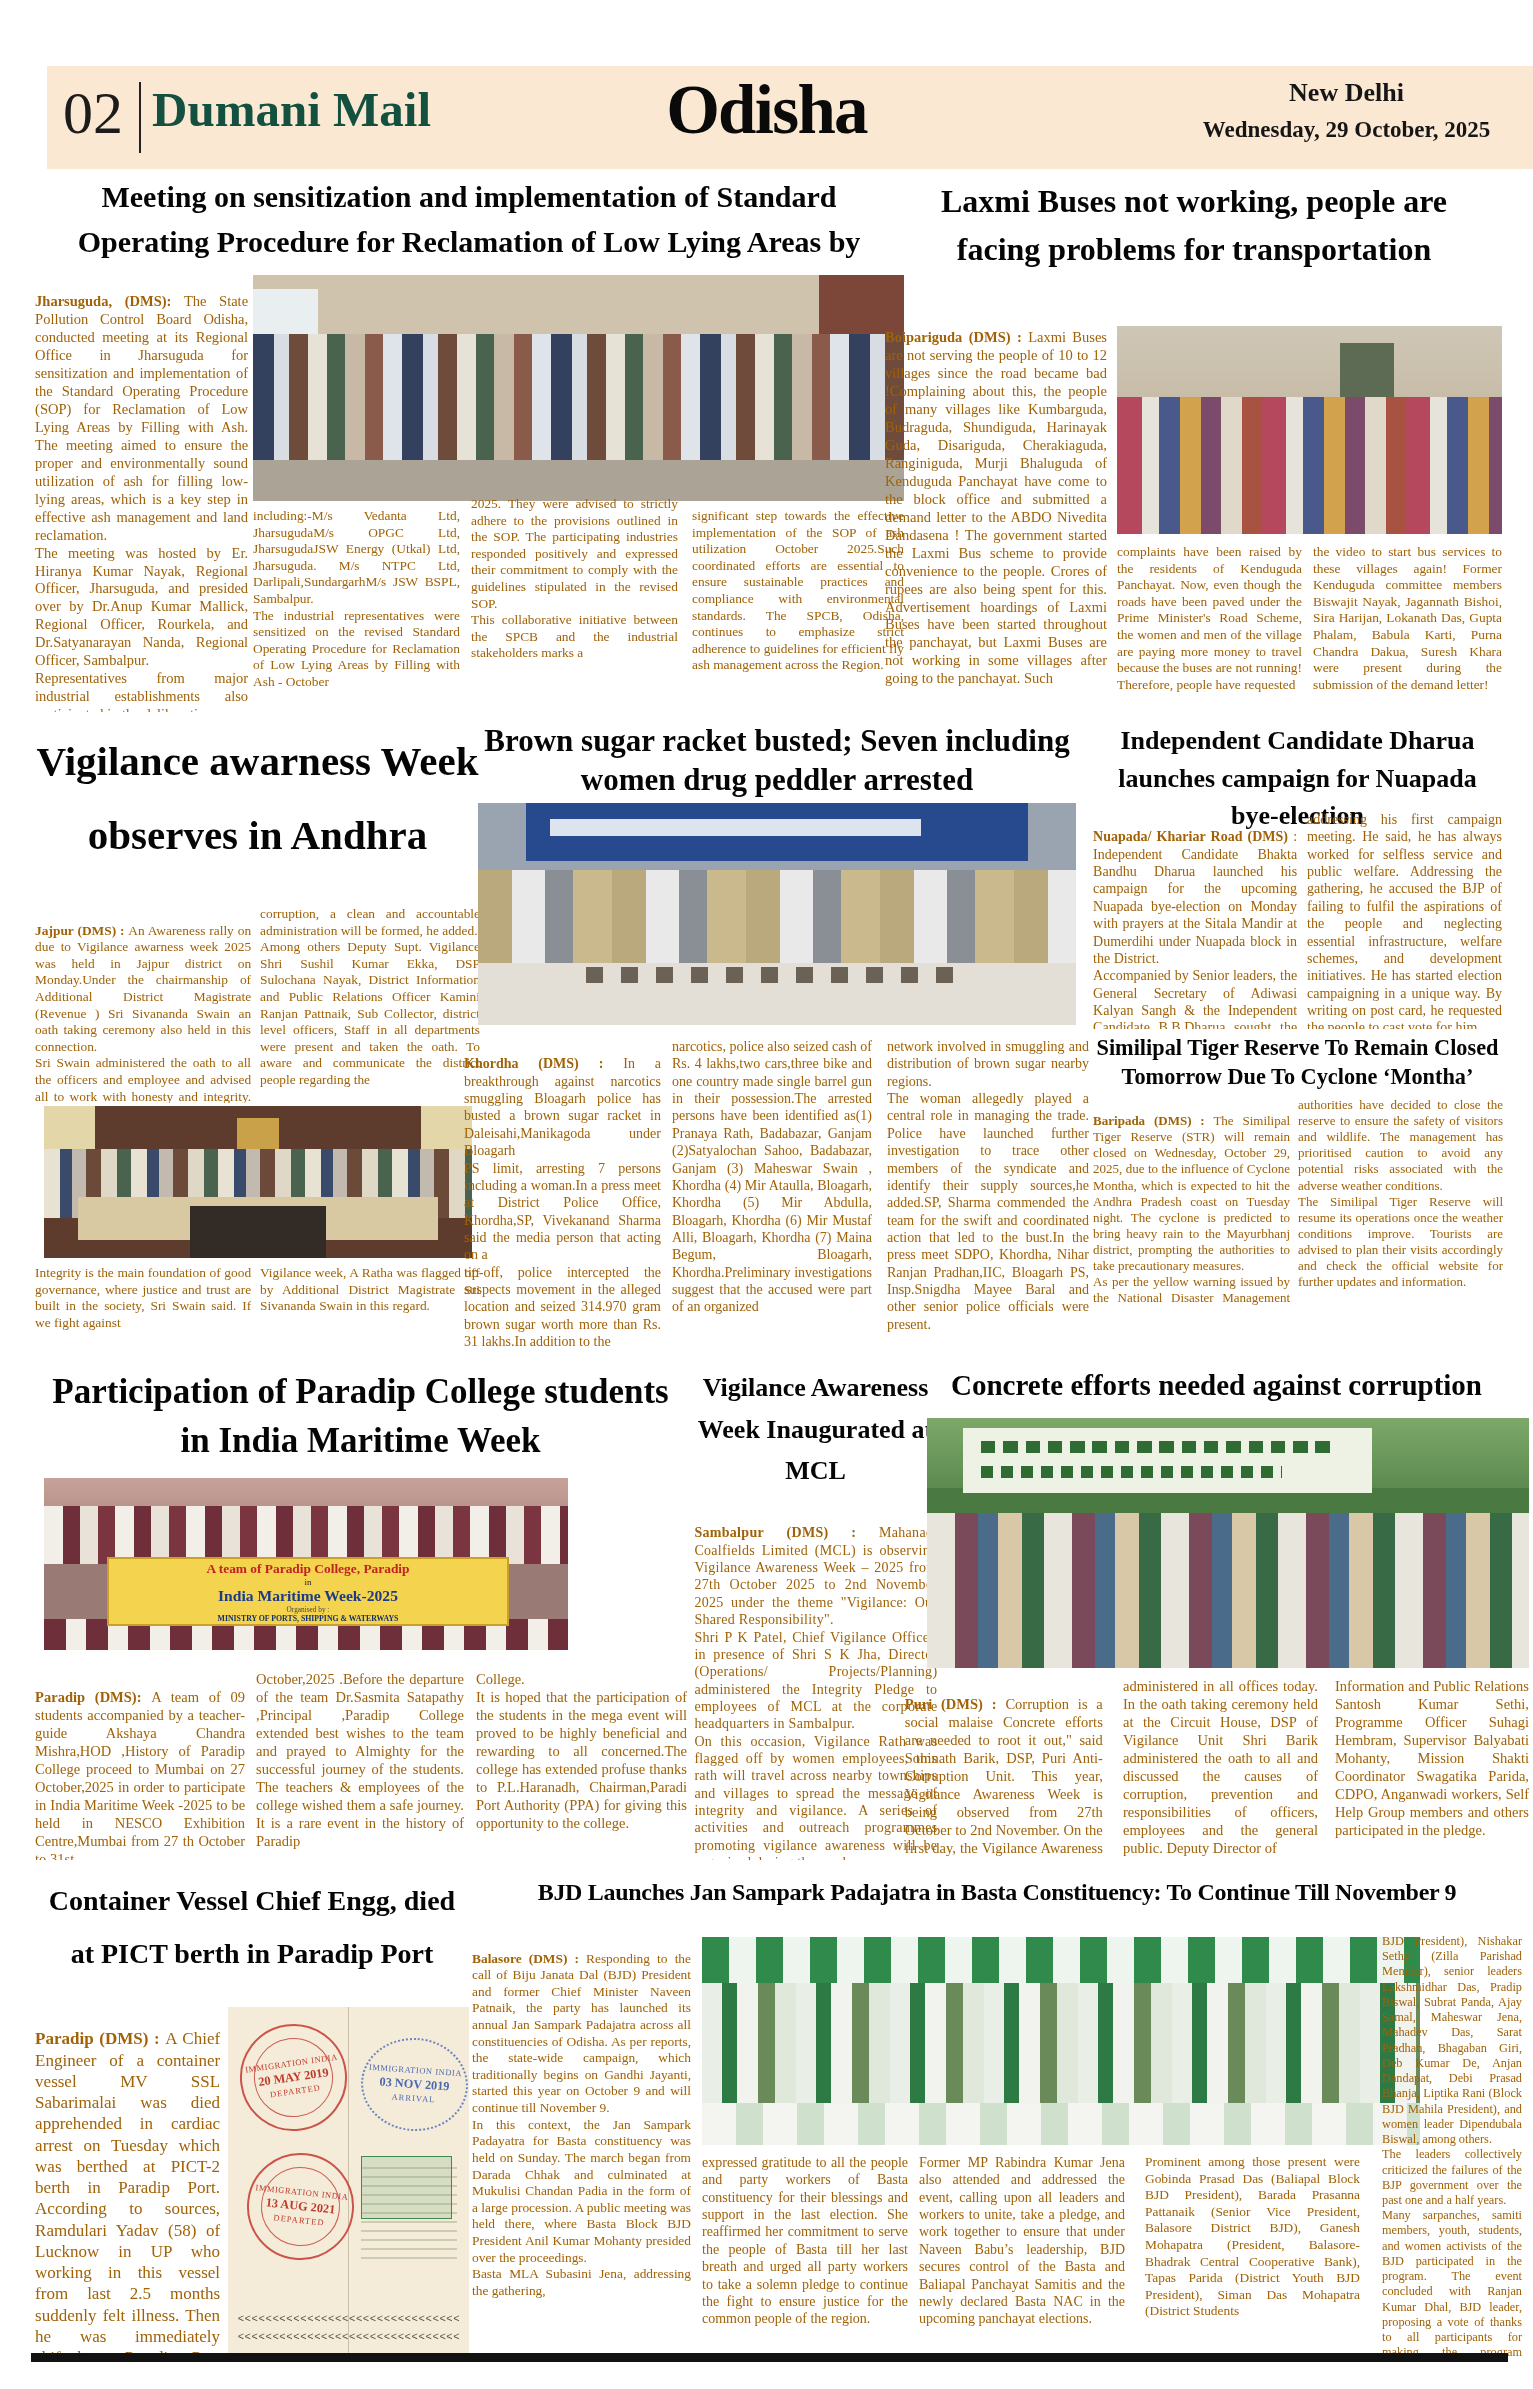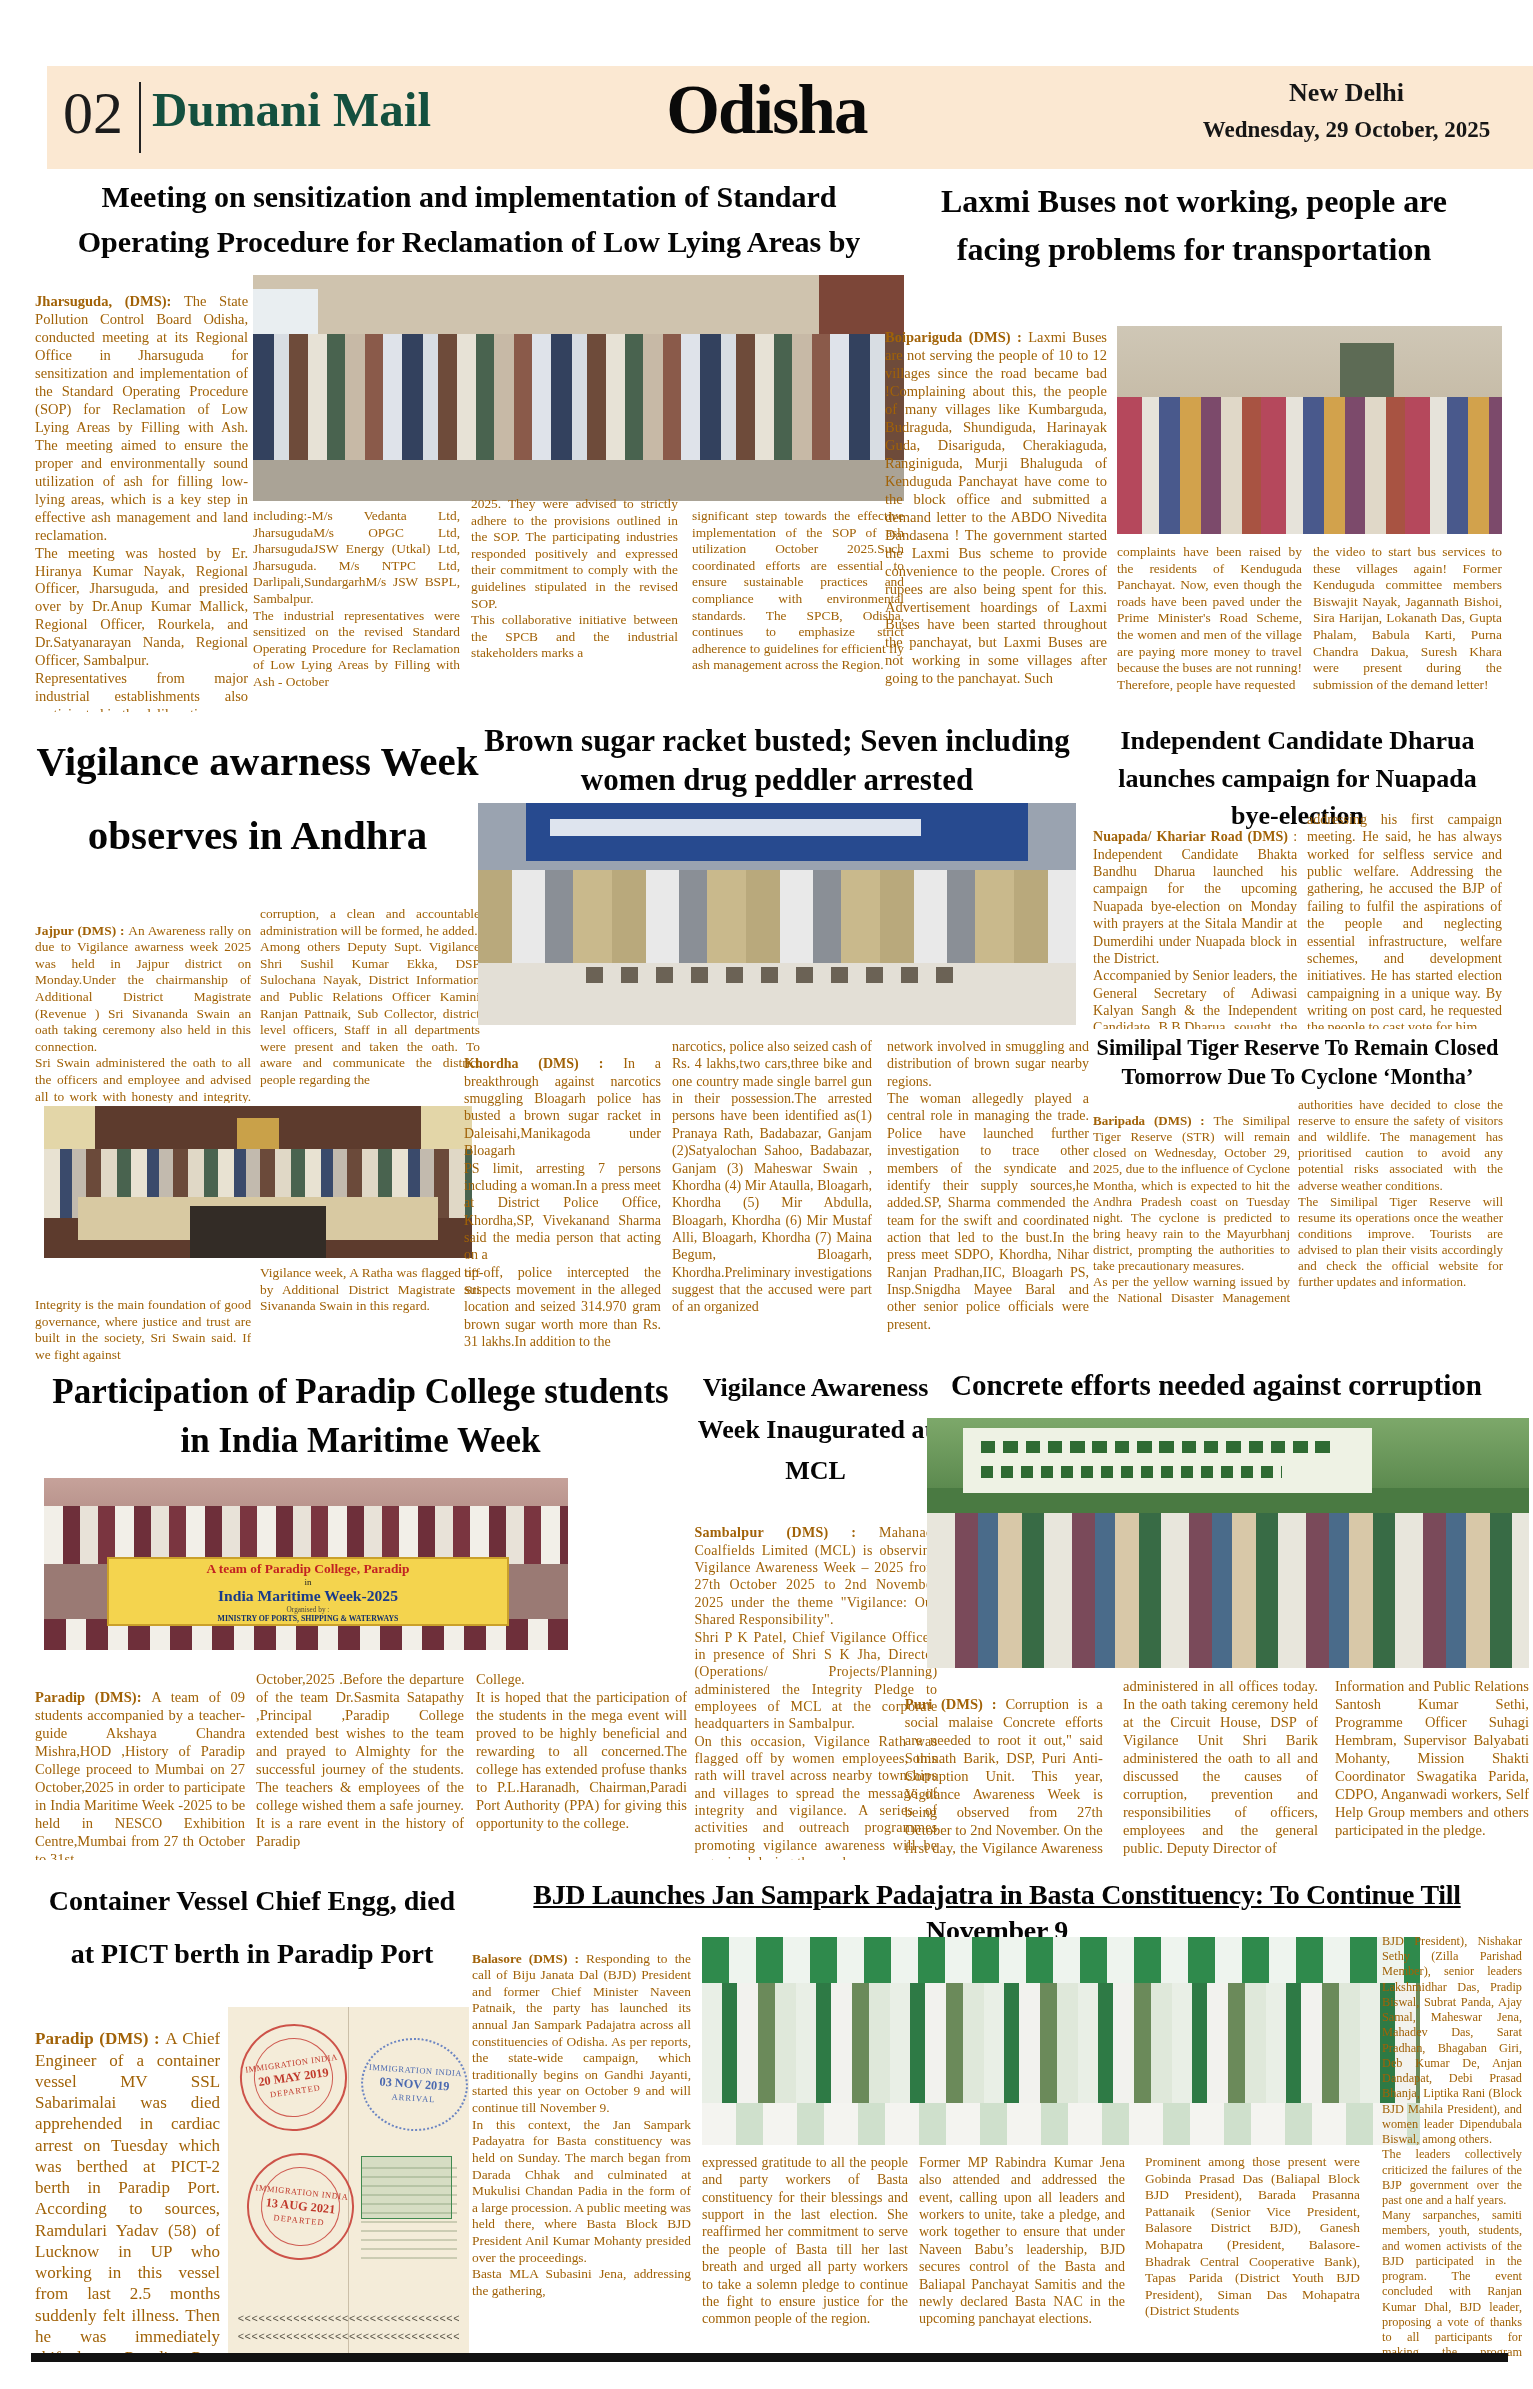--- a/index.html
+++ b/index.html
@@ -95,21 +95,21 @@
 Among others Deputy Supt. Vigilance Shri Sushil Kumar Ekka, DSP Sulochana Nayak, District Information and Public Relations Officer Kamini Ranjan Pattnaik, Sub Collector, district level officers, Staff in  all departments were present and taken the oath. To aware and communicate  the district people regarding the</span></div>
     <div class="photo" style="left:10px;top:384px;width:428px;height:152px;">
       <div class="ph" style="inset:0;background:#5d3b2d;"></div>
       <div class="ph" style="left:0;top:0;width:12%;height:55%;background:#e3d6a8;"></div>
       <div class="ph" style="left:88%;top:0;width:12%;height:55%;background:#e3d6a8;"></div>
       <div class="ph" style="left:45%;top:8%;width:10%;height:48%;background:#c9a149;"></div>
       <div class="ph" style="left:0;top:28%;width:100%;height:46%;background:repeating-linear-gradient(90deg,#e8e2d2 0 15.6px,#3a4a6b 15.6px 28px,#c2baae 28px 42px,#6b4a3a 42px 57px,#e0d8c6 57px 73px,#49634f 73px 87px);"></div>
       <div class="ph" style="left:8%;top:60%;width:84%;height:28%;background:#d8c9a2;"></div>
       <div class="ph" style="left:34%;top:66%;width:32%;height:34%;background:#332c26;"></div>
     </div>
-    <div class="col t24" style="left:1.1px;top:543px;width:216px;height:78px;margin-top:32px;"><span>Integrity is the main foundation of good governance, where  justice and trust are built in the society, Sri Swain said. If we fight against</span></div>
+    <div class="col t24" style="left:1.1px;top:543px;width:216px;height:78px;"><span>Integrity is the main foundation of good governance, where  justice and trust are built in the society, Sri Swain said. If we fight against</span></div>
     <div class="col t24" style="left:226px;top:543px;width:220px;height:78px;"><span>Vigilance week, A Ratha  was flagged off by Additional District Magistrate Sri Sivananda Swain in this regard.</span></div>
   </section>
 
   <section class="abs" style="left:464px;top:722px;width:626px;height:631px;">
     <h2 class="hl" style="left:0;top:0;width:626px;font-size:31px;line-height:1.25;">Brown sugar racket busted; Seven including women drug peddler arrested</h2>
     <div class="photo" style="left:14px;top:81px;width:598px;height:222px;">
       <div class="ph" style="inset:0;background:#9aa3b0;"></div>
       <div class="ph" style="left:8%;top:0;width:84%;height:26%;background:#274a8f;"></div>
       <div class="ph" style="left:12%;top:7%;width:62%;height:8%;background:rgba(255,255,255,.85);"></div>
       <div class="ph" style="left:0;top:30%;width:100%;height:44%;background:repeating-linear-gradient(90deg,#b9a97c 0 34px,#e9e9e9 34px 67px,#8a8f96 67px 95px,#c9b98c 95px 134px);"></div>
@@ -215,21 +215,21 @@
         <div class="s-date">13 AUG 2021</div>
         <div class="s-bot">DEPARTED</div>
       </div>
       <div class="ph" style="left:55%;top:43%;width:89px;height:61px;border:1.7px solid #3f8a4f;background:rgba(110,170,120,.22);"></div>
       <div class="mrz" style="left:4%;top:88%;width:92%;">&lt;&lt;&lt;&lt;&lt;&lt;&lt;&lt;&lt;&lt;&lt;&lt;&lt;&lt;&lt;&lt;&lt;&lt;&lt;&lt;&lt;&lt;&lt;&lt;&lt;&lt;&lt;&lt;&lt;&lt;&lt;&lt;&lt;&lt;&lt;&lt;&lt;&lt;&lt;&lt;</div>
       <div class="mrz" style="left:4%;top:93%;width:92%;">&lt;&lt;&lt;&lt;&lt;&lt;&lt;&lt;&lt;&lt;&lt;&lt;&lt;&lt;&lt;&lt;&lt;&lt;&lt;&lt;&lt;&lt;&lt;&lt;&lt;&lt;&lt;&lt;&lt;&lt;&lt;&lt;&lt;&lt;&lt;&lt;&lt;&lt;&lt;&lt;</div>
     </div>
   </section>
 
   <section class="abs" style="left:472px;top:1874px;width:1050px;height:489px;">
-    <h2 class="hl" style="left:0;top:2.8px;width:1050px;font-size:28px;line-height:1.3;letter-spacing:-0.3px;text-decoration:underline;">BJD Launches Jan Sampark Padajatra in Basta Constituency: To Continue Till November 9</h2>
+    <h2 class="hl" style="left:0;top:2.8px;width:1050px;font-size:24px;line-height:1.3;letter-spacing:-0.3px;">BJD Launches Jan Sampark Padajatra in Basta Constituency: To Continue Till November 9</h2>
     <div class="col t24" style="left:0;top:60px;width:219px;height:428px;">
       <b class="lead">Balasore (DMS) : </b><span>Responding to the call of Biju Janata Dal (BJD) President and former Chief Minister Naveen Patnaik, the party has launched its annual Jan Sampark Padajatra across all constituencies of Odisha. As per reports, the state-wide campaign, which traditionally begins on Gandhi Jayanti, started this year on October 9 and will continue till November 9.
 In this context, the Jan Sampark Padayatra for Basta constituency was held on Sunday. The march began from Darada Chhak and culminated at Mukulisi Chandan Padia in the form of a large procession. A public meeting was held there, where Basta Block BJD President Anil Kumar Mohanty presided over the proceedings.
 Basta MLA Subasini Jena, addressing the gathering,</span>
     </div>
     <div class="photo" style="left:230px;top:63px;width:718px;height:208px;">
       <div class="ph" style="left:0;top:0;width:100%;height:22%;background:repeating-linear-gradient(90deg,#2f8a4c 0 27px,#eef4ee 27px 54px);"></div>
       <div class="ph" style="left:0;top:22%;width:100%;height:58%;background:repeating-linear-gradient(90deg,#e9efe6 0 20px,#2e7a45 20px 35px,#f2f2ee 35px 56px,#6b8a5a 56px 73px,#dfe8da 73px 94px);"></div>
       <div class="ph" style="left:0;top:80%;width:100%;height:20%;background:repeating-linear-gradient(90deg,#f4f4f0 0 34px,#cfe0cc 34px 61px);"></div>
     </div>

